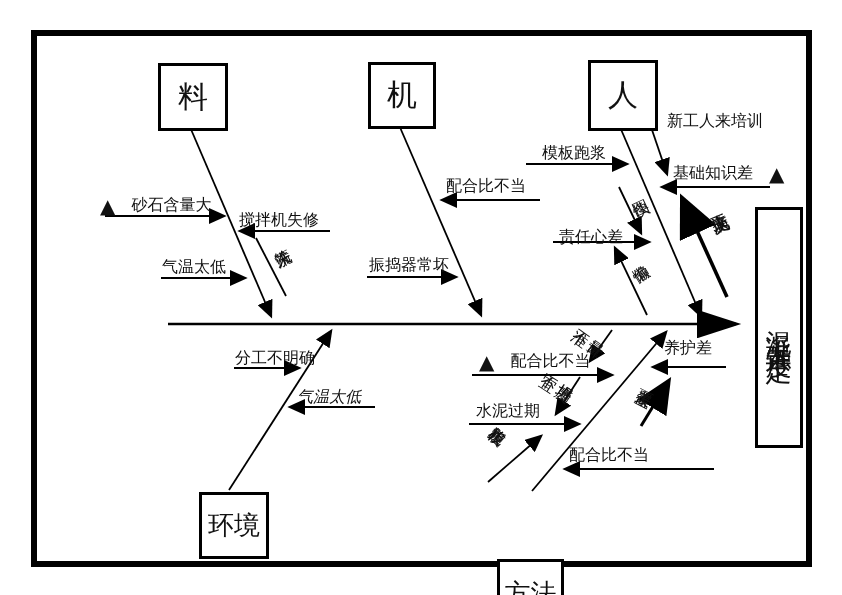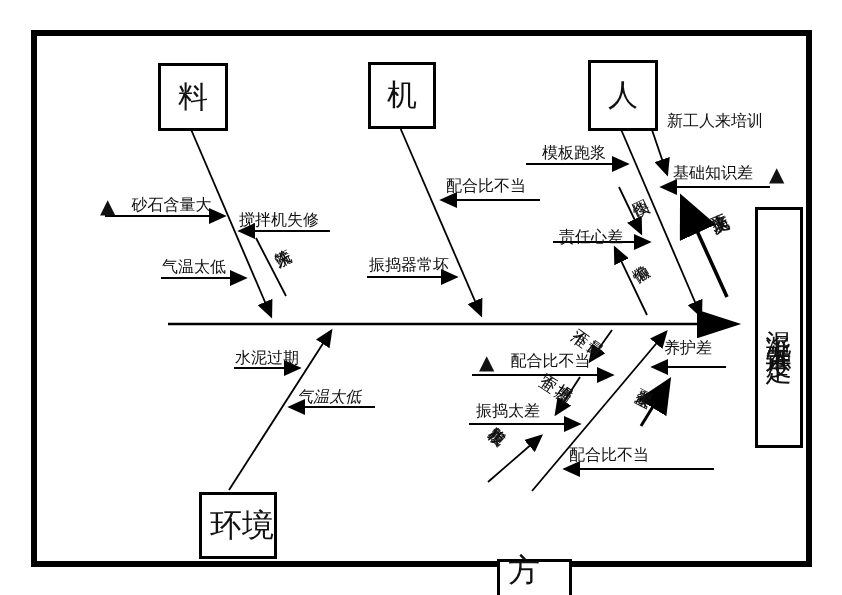--- a/index.html
+++ b/index.html
@@ -3,21 +3,21 @@
 <meta charset="utf-8">
 <style>
   html,body{margin:0;padding:0;background:#fff;}
   #page{position:relative;width:842px;height:595px;background:#fff;overflow:hidden;
         font-family:"DejaVu Serif","Liberation Serif",serif;color:#111;}
   #frame{position:absolute;left:31px;top:30px;width:781px;height:537px;
          border:6px solid #000;box-sizing:border-box;}
   #lines{position:absolute;left:0;top:0;z-index:1;}
   .box{position:absolute;border:3px solid #000;background:#fff;display:flex;
        align-items:center;justify-content:center;font-size:30px;z-index:2;}
-  .box.small{font-size:32px;padding-left:8px;}
+  .box.small{font-size:26px;}
   .lbl{position:absolute;font-size:16px;white-space:nowrap;z-index:2;line-height:1.1;}
   .mk{font-size:20px;line-height:0.8;}
   .flexrow{display:flex;align-items:flex-end;gap:16px;}
   .rot{position:absolute;writing-mode:vertical-rl;text-orientation:mixed;
        font-size:16px;line-height:1.15;white-space:pre-line;z-index:2;}
   #head-box{position:absolute;left:755px;top:207px;width:48px;height:241px;
         border:3px solid #000;box-sizing:border-box;display:flex;align-items:center;
         justify-content:center;z-index:2;background:#fff;}
   #head-box .vtxt{writing-mode:vertical-rl;font-size:26px;letter-spacing:5px;line-height:1;}
 </style>
@@ -113,30 +113,30 @@
   <div class="lbl" style="left:657px;top:112px;margin-left:10px;">新工人来培训</div>
   <div class="lbl flexrow" style="left:673px;top:164px;">
     <span>基础知识差</span>
     <span class="mk">▲</span>
   </div>
   <div class="lbl" style="left:559px;top:228px;">责任心差</div>
   <div class="rot" style="left:623px;top:190px;transform:rotate(-25deg);">图快</div>
   <div class="rot" style="left:621px;top:257px;transform:rotate(-32deg);">偷懒</div>
   <div class="rot" style="left:701px;top:203px;transform:rotate(-23deg);font-size:17px;">施工未交底</div>
 
-  <div class="lbl" style="left:235px;top:349px;">水泥过期</div>
+  <div class="lbl" style="left:235px;top:349px;">分工不明确</div>
   <div class="lbl" style="left:297px;top:388px;font-style:italic;">气温太低</div>
 
   <div class="lbl flexrow" style="left:479px;top:352px;">
     <span class="mk">▲</span>
     <span>配合比不当</span>
   </div>
   <div class="rot" style="left:581px;top:327px;transform:rotate(35deg);">计量
 不准</div>
-  <div class="lbl" style="left:476px;top:402px;">振捣太差</div>
+  <div class="lbl" style="left:476px;top:402px;">水泥过期</div>
   <div class="rot" style="left:549px;top:371px;transform:rotate(33deg);">坍塌度
 不宜</div>
   <div class="rot" style="left:501px;top:421px;transform:rotate(40deg);">模板跑浆</div>
   <div class="lbl" style="left:569px;top:446px;text-align:right;">配合比不当</div>
   <div class="lbl" style="left:664px;top:339px;">养护差</div>
   <div class="rot" style="left:644px;top:380px;transform:rotate(27deg);">未覆盖</div>
 
 </div>
 
 </body></html>

